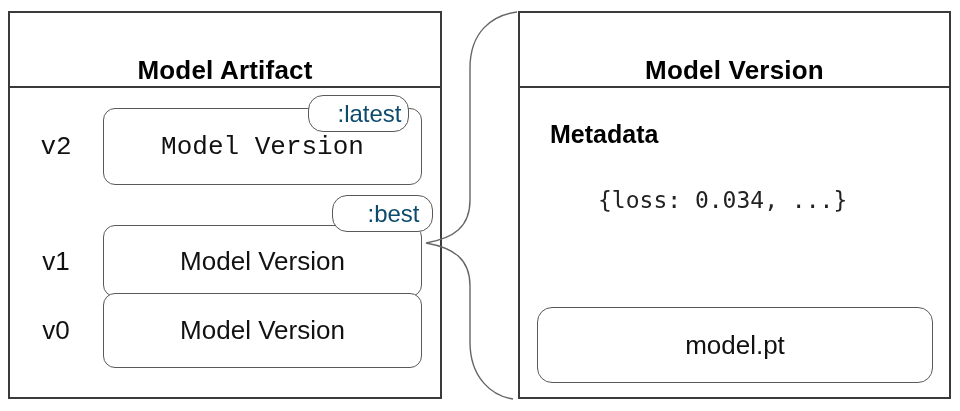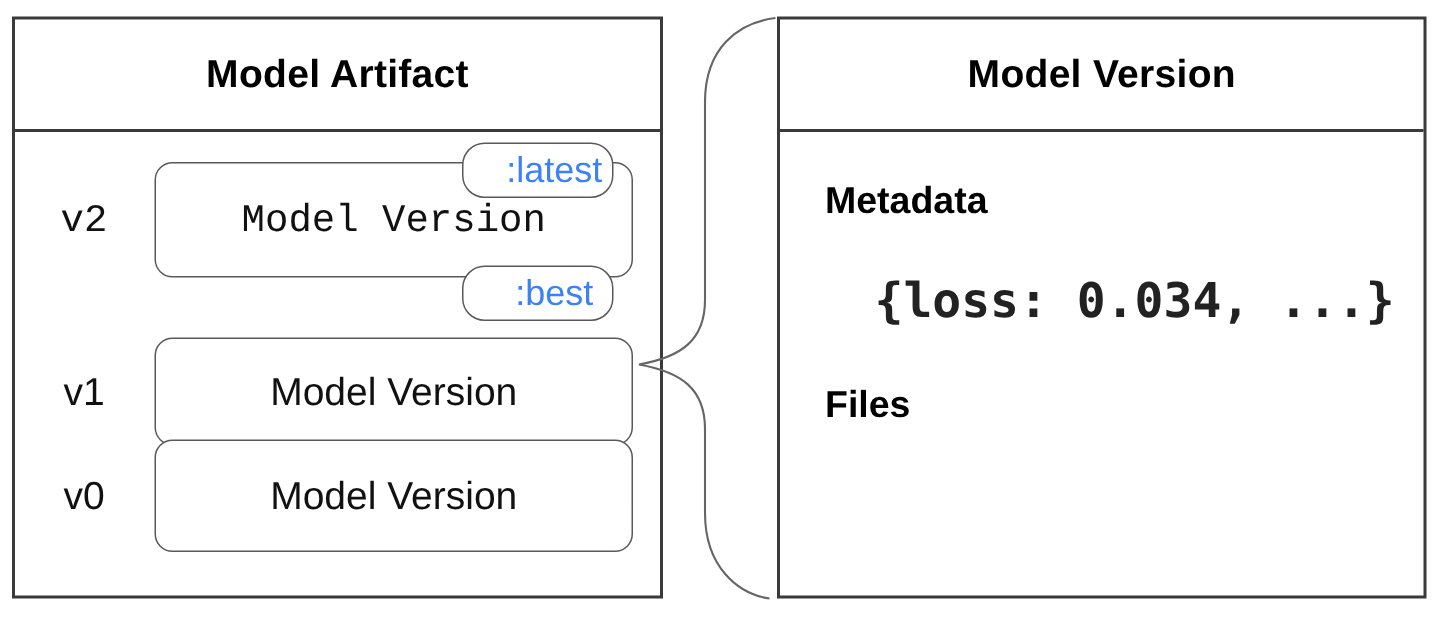--- a/index.html
+++ b/index.html
@@ -22,21 +22,21 @@
   }
   .panel--artifact { left: 8px;   top: 11px; width: 434px; height: 388px; }
   .panel--version  { left: 518px; top: 11px; width: 433px; height: 388px; }
 
   .panel__header {
     position: absolute;
     left: 0; top: 0; right: 0;
     height: 75px;
     border-bottom: 2px solid #3a3a3a;
     display: flex;
-    align-items: center;
+    align-items: flex-end;
     justify-content: center;
   }
   .panel__title {
     font-size: 26px;
     font-weight: bold;
     color: #000000;
     letter-spacing: 0.2px;
   }
 
   
@@ -74,48 +74,47 @@
     width: 101px;
     height: 37px;
     border: 1px solid #595959;
     border-radius: 15px;
     background: #ffffff;
     display: flex;
     align-items: center;
     justify-content: center;
     padding-left: 22px;
     font-size: 24px;
-    color: #3b82f6;
+    color: #0c4a6e;
     z-index: 2;
   }
   .tag--latest { top: 82px; }
-  .tag--best   { top: 164px; }
+  .tag--best   { top: 182px; margin-left: 24px; }
 
   
   .section-heading {
     position: absolute;
     left: 30px;
     font-size: 25px;
     font-weight: bold;
     color: #000000;
     line-height: 30px;
   }
   .heading--metadata { top: 106px; }
   .heading--files    { top: 242px; }
 
   .metadata-value {
     position: absolute;
-    left: 63px;
+    left: 78px;
     top: 172px;
     font-family: "DejaVu Sans Mono", "Liberation Mono", monospace;
-    font-size: 32px;
+    font-size: 23px;
     line-height: 30px;
     color: #222222;
     white-space: pre;
-    font-weight: bold;
   }
 
   .file-box {
     position: absolute;
     left: 17px;
     top: 294px;
     width: 396px;
     height: 76px;
     border: 1px solid #595959;
     border-radius: 15px;
@@ -182,22 +181,24 @@
 
   <section class="panel panel--version">
     <header class="panel__header">
       <span class="panel__title">Model Version</span>
     </header>
 
     <span class="section-heading heading--metadata">Metadata</span>
 
     <span class="metadata-value">{loss: 0.034, ...}</span>
 
-    <span class="section-heading heading--files">Files</span>
-
+
+    <div class="file-box">
+      <span>model.pt</span>
+    </div>
   </section>
 
   <svg class="connector-svg" viewBox="0 0 960 411" aria-hidden="true">
     <path d="M 517 12
              C 492 15 470 32 470 68
              L 470 200
              C 470 227 454 238 426 243
              C 454 248 470 259 470 286
              L 470 342
              C 470 378 492 396 513 399"></path>

